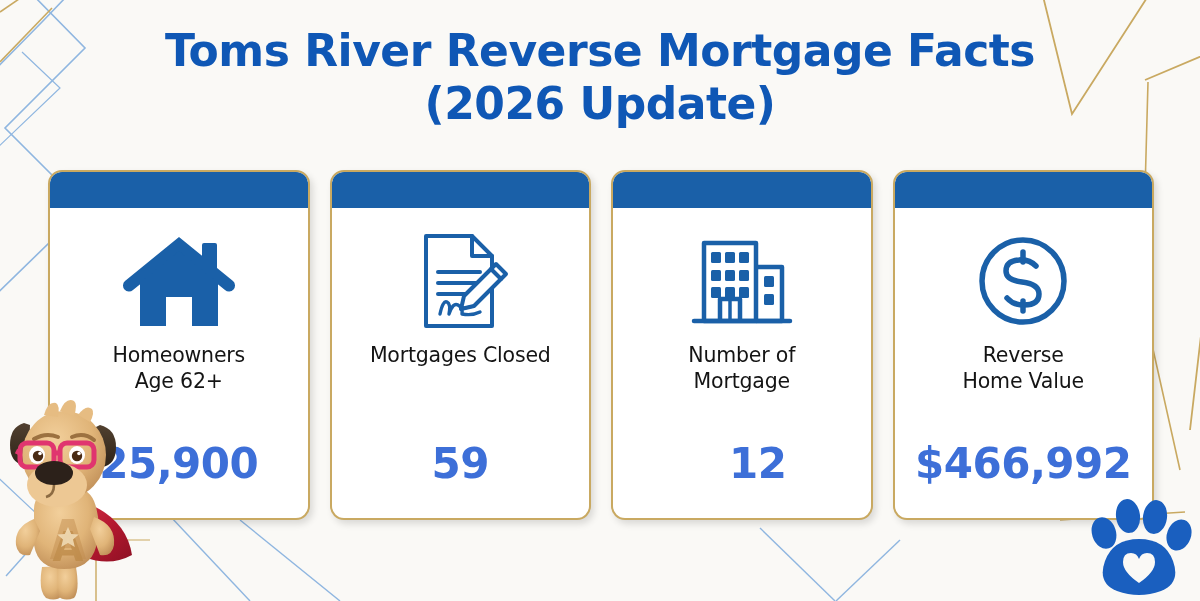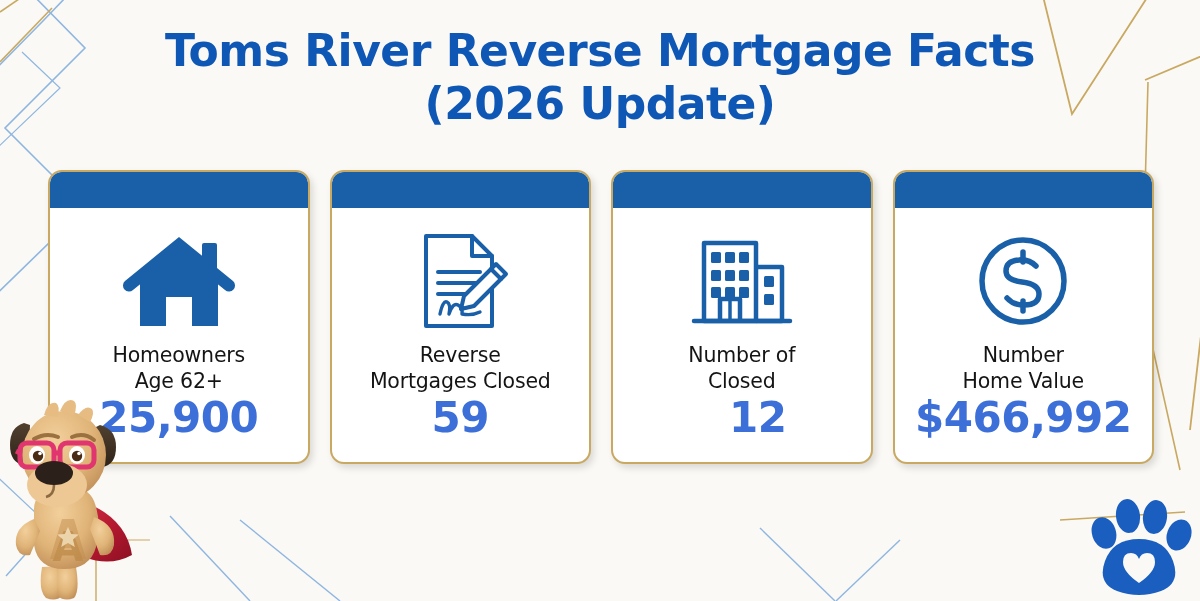--- a/index.html
+++ b/index.html
@@ -48,21 +48,21 @@
     color: #0f57b5;
     white-space: nowrap;
   }
 
   
   .cards {
     position: absolute;
     top: 170px;
     left: 48px;
     width: 1106px;
-    height: 294px;
+    height: 350px;
     display: flex;
     gap: 20px;
     z-index: 4;
   }
 
   .card {
     position: relative;
     flex: 1 1 0;
     background: #ffffff;
     border: 2px solid #c9a961;
@@ -226,21 +226,20 @@
 
               <path d="M30 84 q3 -14 7 -12 t2 12 q4 -12 9 -9 t4 9 q10 2 18 -2" stroke-width="3.4"></path>
 
               <path d="M86 34 l10 10 -32 32 -13 3 3 -13 Z" fill="#ffffff"></path>
               <line x1="81" y1="39" x2="91" y2="49"></line>
               <path d="M51 79 l13 -3" stroke-width="3"></path>
             </g>
           </svg>
         </div>
         <div class="card-label">
-          <div>Reverse</div>
           <div>Mortgages Closed</div>
         </div>
         <div class="card-value">59</div>
       </div>
     </div>
 
     <div class="card">
       <div class="card-header"></div>
       <div class="card-body">
         <div class="card-icon">
@@ -268,41 +267,41 @@
               <rect x="37" y="56" width="10" height="11" rx="1.5"></rect>
               <rect x="51" y="56" width="10" height="11" rx="1.5"></rect>
 
               <rect x="76" y="45" width="10" height="11" rx="1.5"></rect>
               <rect x="76" y="63" width="10" height="11" rx="1.5"></rect>
             </g>
           </svg>
         </div>
         <div class="card-label">
           <div>Number of</div>
-          <div>Closed</div>
+          <div>Mortgage</div>
         </div>
         <div class="card-value">12</div>
       </div>
     </div>
 
     <div class="card">
       <div class="card-header"></div>
       <div class="card-body">
         <div class="card-icon">
           <svg width="102" height="102" viewBox="0 0 102 102">
             <circle cx="51" cy="51" r="41" fill="none" stroke="#1a60a8" stroke-width="5.5"></circle>
             <g fill="none" stroke="#1a60a8" stroke-width="5.5" stroke-linecap="round" stroke-linejoin="round">
               <path d="M64 36 q-7 -7 -17 -6 q-13 1 -13 11 q0 9 16 11 q17 2 17 12 q0 11 -15 11 q-11 0 -17 -7"></path>
               <line x1="51" y1="22" x2="51" y2="32"></line>
               <line x1="51" y1="71" x2="51" y2="81"></line>
             </g>
           </svg>
         </div>
         <div class="card-label">
-          <div>Number</div>
+          <div>Reverse</div>
           <div>Home Value</div>
         </div>
         <div class="card-value">$466,992</div>
       </div>
     </div>
 
   </div>
 
   <svg class="mascot" viewBox="0 0 150 220">
     <defs>

